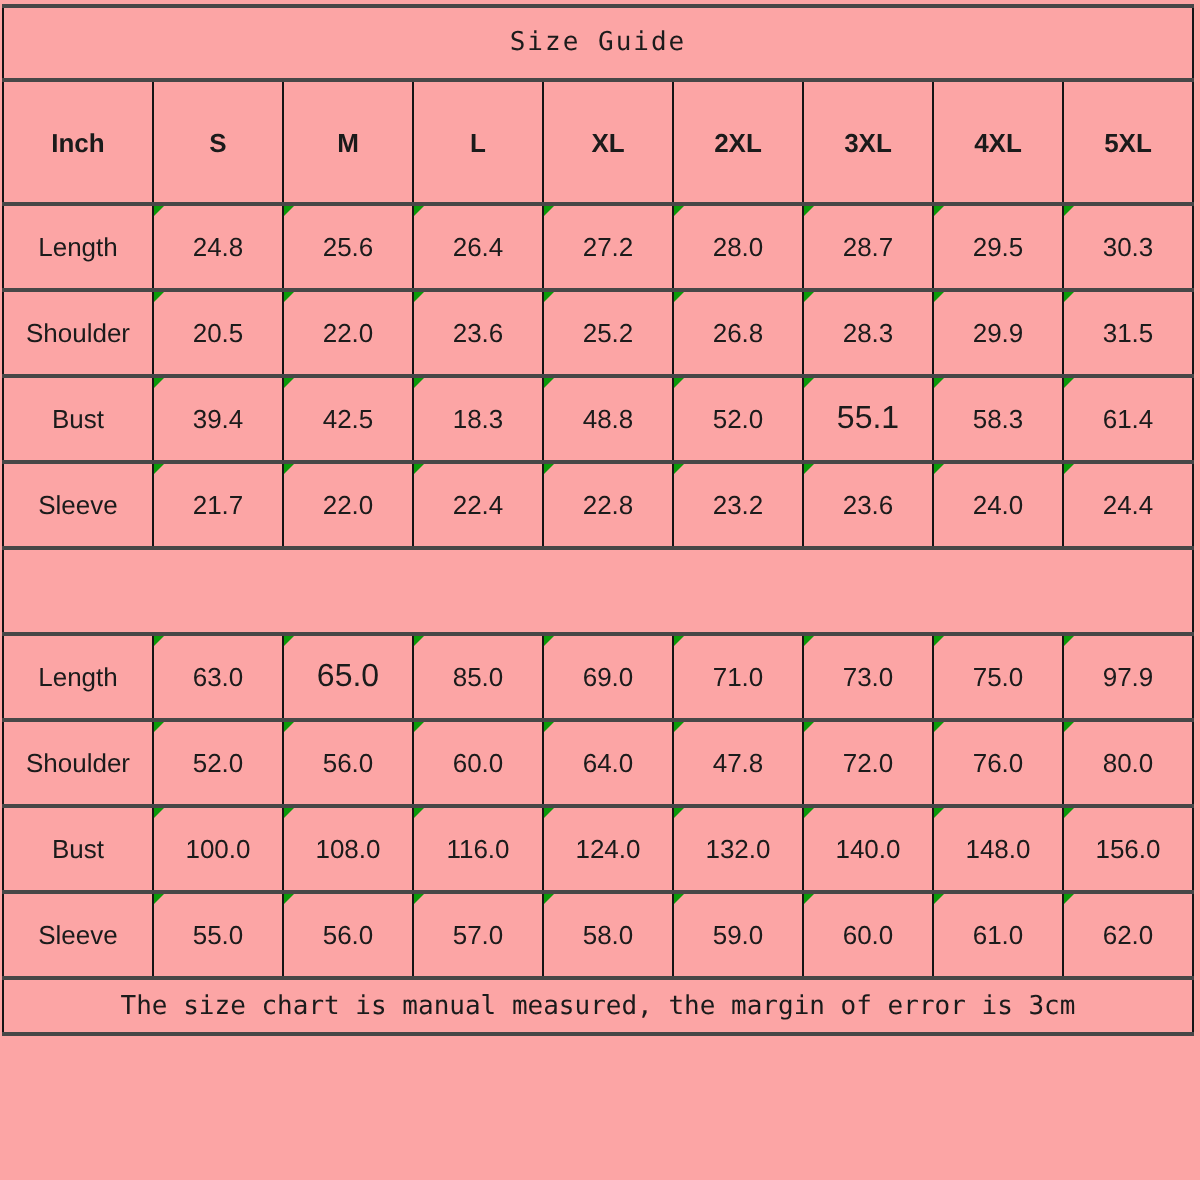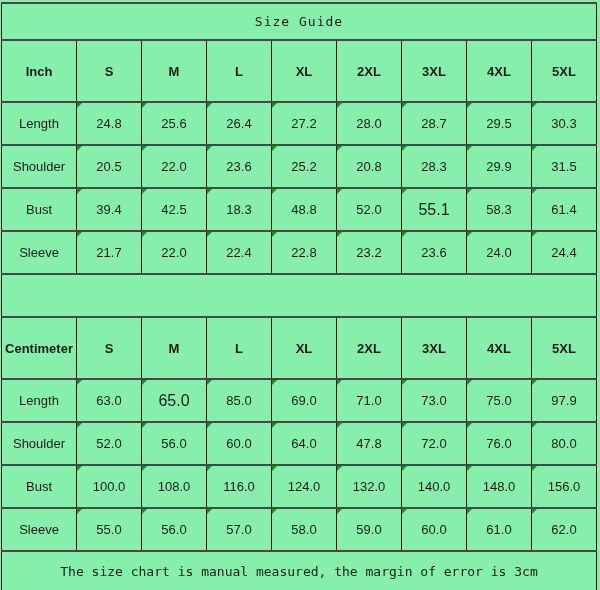--- a/index.html
+++ b/index.html
@@ -4,21 +4,21 @@
 <style>
   * { box-sizing: border-box; }
   html, body { margin: 0; padding: 0; }
   body {
     width: 600px; height: 590px;
     background: #ffffff;
   }
   .canvas {
     position: relative;
     width: 600px; height: 590px;
-    background: #86efac;
+    background: #fca5a5;
     overflow: hidden;
     font-family: "Liberation Sans", "DejaVu Sans", sans-serif;
     color: #1b1b1b;
   }
   table.sg {
     border-collapse: collapse;
     table-layout: fixed;
     width: 596px;
     margin: 2px 0 0 1px;
   }
@@ -51,21 +51,21 @@
   .value-cell.big { font-size: 16px; }
   .tri {
     position: absolute;
     top: 0; left: 0;
     width: 0; height: 0;
     border-top: 5px solid var(--marker-green, #0a9a0a);
     border-right: 5px solid transparent;
   }
   .row-spacer td { height: 43px; }
   .footer-cell {
-    height: 40px;
+    height: 28px;
     font-family: "DejaVu Sans Mono", "Liberation Mono", monospace;
     font-size: 14px;
   }
 </style>
 </head>
 <body>
 
 <div class="canvas">
   <table class="sg">
     <colgroup>
@@ -104,21 +104,21 @@
           <td class="value-cell"><span class="tri"></span><span>28.7</span></td>
           <td class="value-cell"><span class="tri"></span><span>29.5</span></td>
           <td class="value-cell"><span class="tri"></span><span>30.3</span></td>
         </tr>
         <tr class="row-data">
           <td class="label-cell">Shoulder</td>
           <td class="value-cell"><span class="tri"></span><span>20.5</span></td>
           <td class="value-cell"><span class="tri"></span><span>22.0</span></td>
           <td class="value-cell"><span class="tri"></span><span>23.6</span></td>
           <td class="value-cell"><span class="tri"></span><span>25.2</span></td>
-          <td class="value-cell"><span class="tri"></span><span>20.8</span></td>
+          <td class="value-cell"><span class="tri"></span><span>26.8</span></td>
           <td class="value-cell"><span class="tri"></span><span>28.3</span></td>
           <td class="value-cell"><span class="tri"></span><span>29.9</span></td>
           <td class="value-cell"><span class="tri"></span><span>31.5</span></td>
         </tr>
         <tr class="row-data">
           <td class="label-cell">Bust</td>
           <td class="value-cell"><span class="tri"></span><span>39.4</span></td>
           <td class="value-cell"><span class="tri"></span><span>42.5</span></td>
           <td class="value-cell"><span class="tri"></span><span>18.3</span></td>
           <td class="value-cell"><span class="tri"></span><span>48.8</span></td>
@@ -133,31 +133,20 @@
           <td class="value-cell"><span class="tri"></span><span>22.0</span></td>
           <td class="value-cell"><span class="tri"></span><span>22.4</span></td>
           <td class="value-cell"><span class="tri"></span><span>22.8</span></td>
           <td class="value-cell"><span class="tri"></span><span>23.2</span></td>
           <td class="value-cell"><span class="tri"></span><span>23.6</span></td>
           <td class="value-cell"><span class="tri"></span><span>24.0</span></td>
           <td class="value-cell"><span class="tri"></span><span>24.4</span></td>
         </tr>
         <tr class="row-spacer">
           <td class="spacer-cell" colspan="9"></td>
-        </tr>
-        <tr class="row-header">
-          <td class="header-cell unit-cell">Centimeter</td>
-          <td class="header-cell">S</td>
-          <td class="header-cell">M</td>
-          <td class="header-cell">L</td>
-          <td class="header-cell">XL</td>
-          <td class="header-cell">2XL</td>
-          <td class="header-cell">3XL</td>
-          <td class="header-cell">4XL</td>
-          <td class="header-cell">5XL</td>
         </tr>
         <tr class="row-data">
           <td class="label-cell">Length</td>
           <td class="value-cell"><span class="tri"></span><span>63.0</span></td>
           <td class="value-cell big"><span class="tri"></span><span>65.0</span></td>
           <td class="value-cell"><span class="tri"></span><span>85.0</span></td>
           <td class="value-cell"><span class="tri"></span><span>69.0</span></td>
           <td class="value-cell"><span class="tri"></span><span>71.0</span></td>
           <td class="value-cell"><span class="tri"></span><span>73.0</span></td>
           <td class="value-cell"><span class="tri"></span><span>75.0</span></td>

